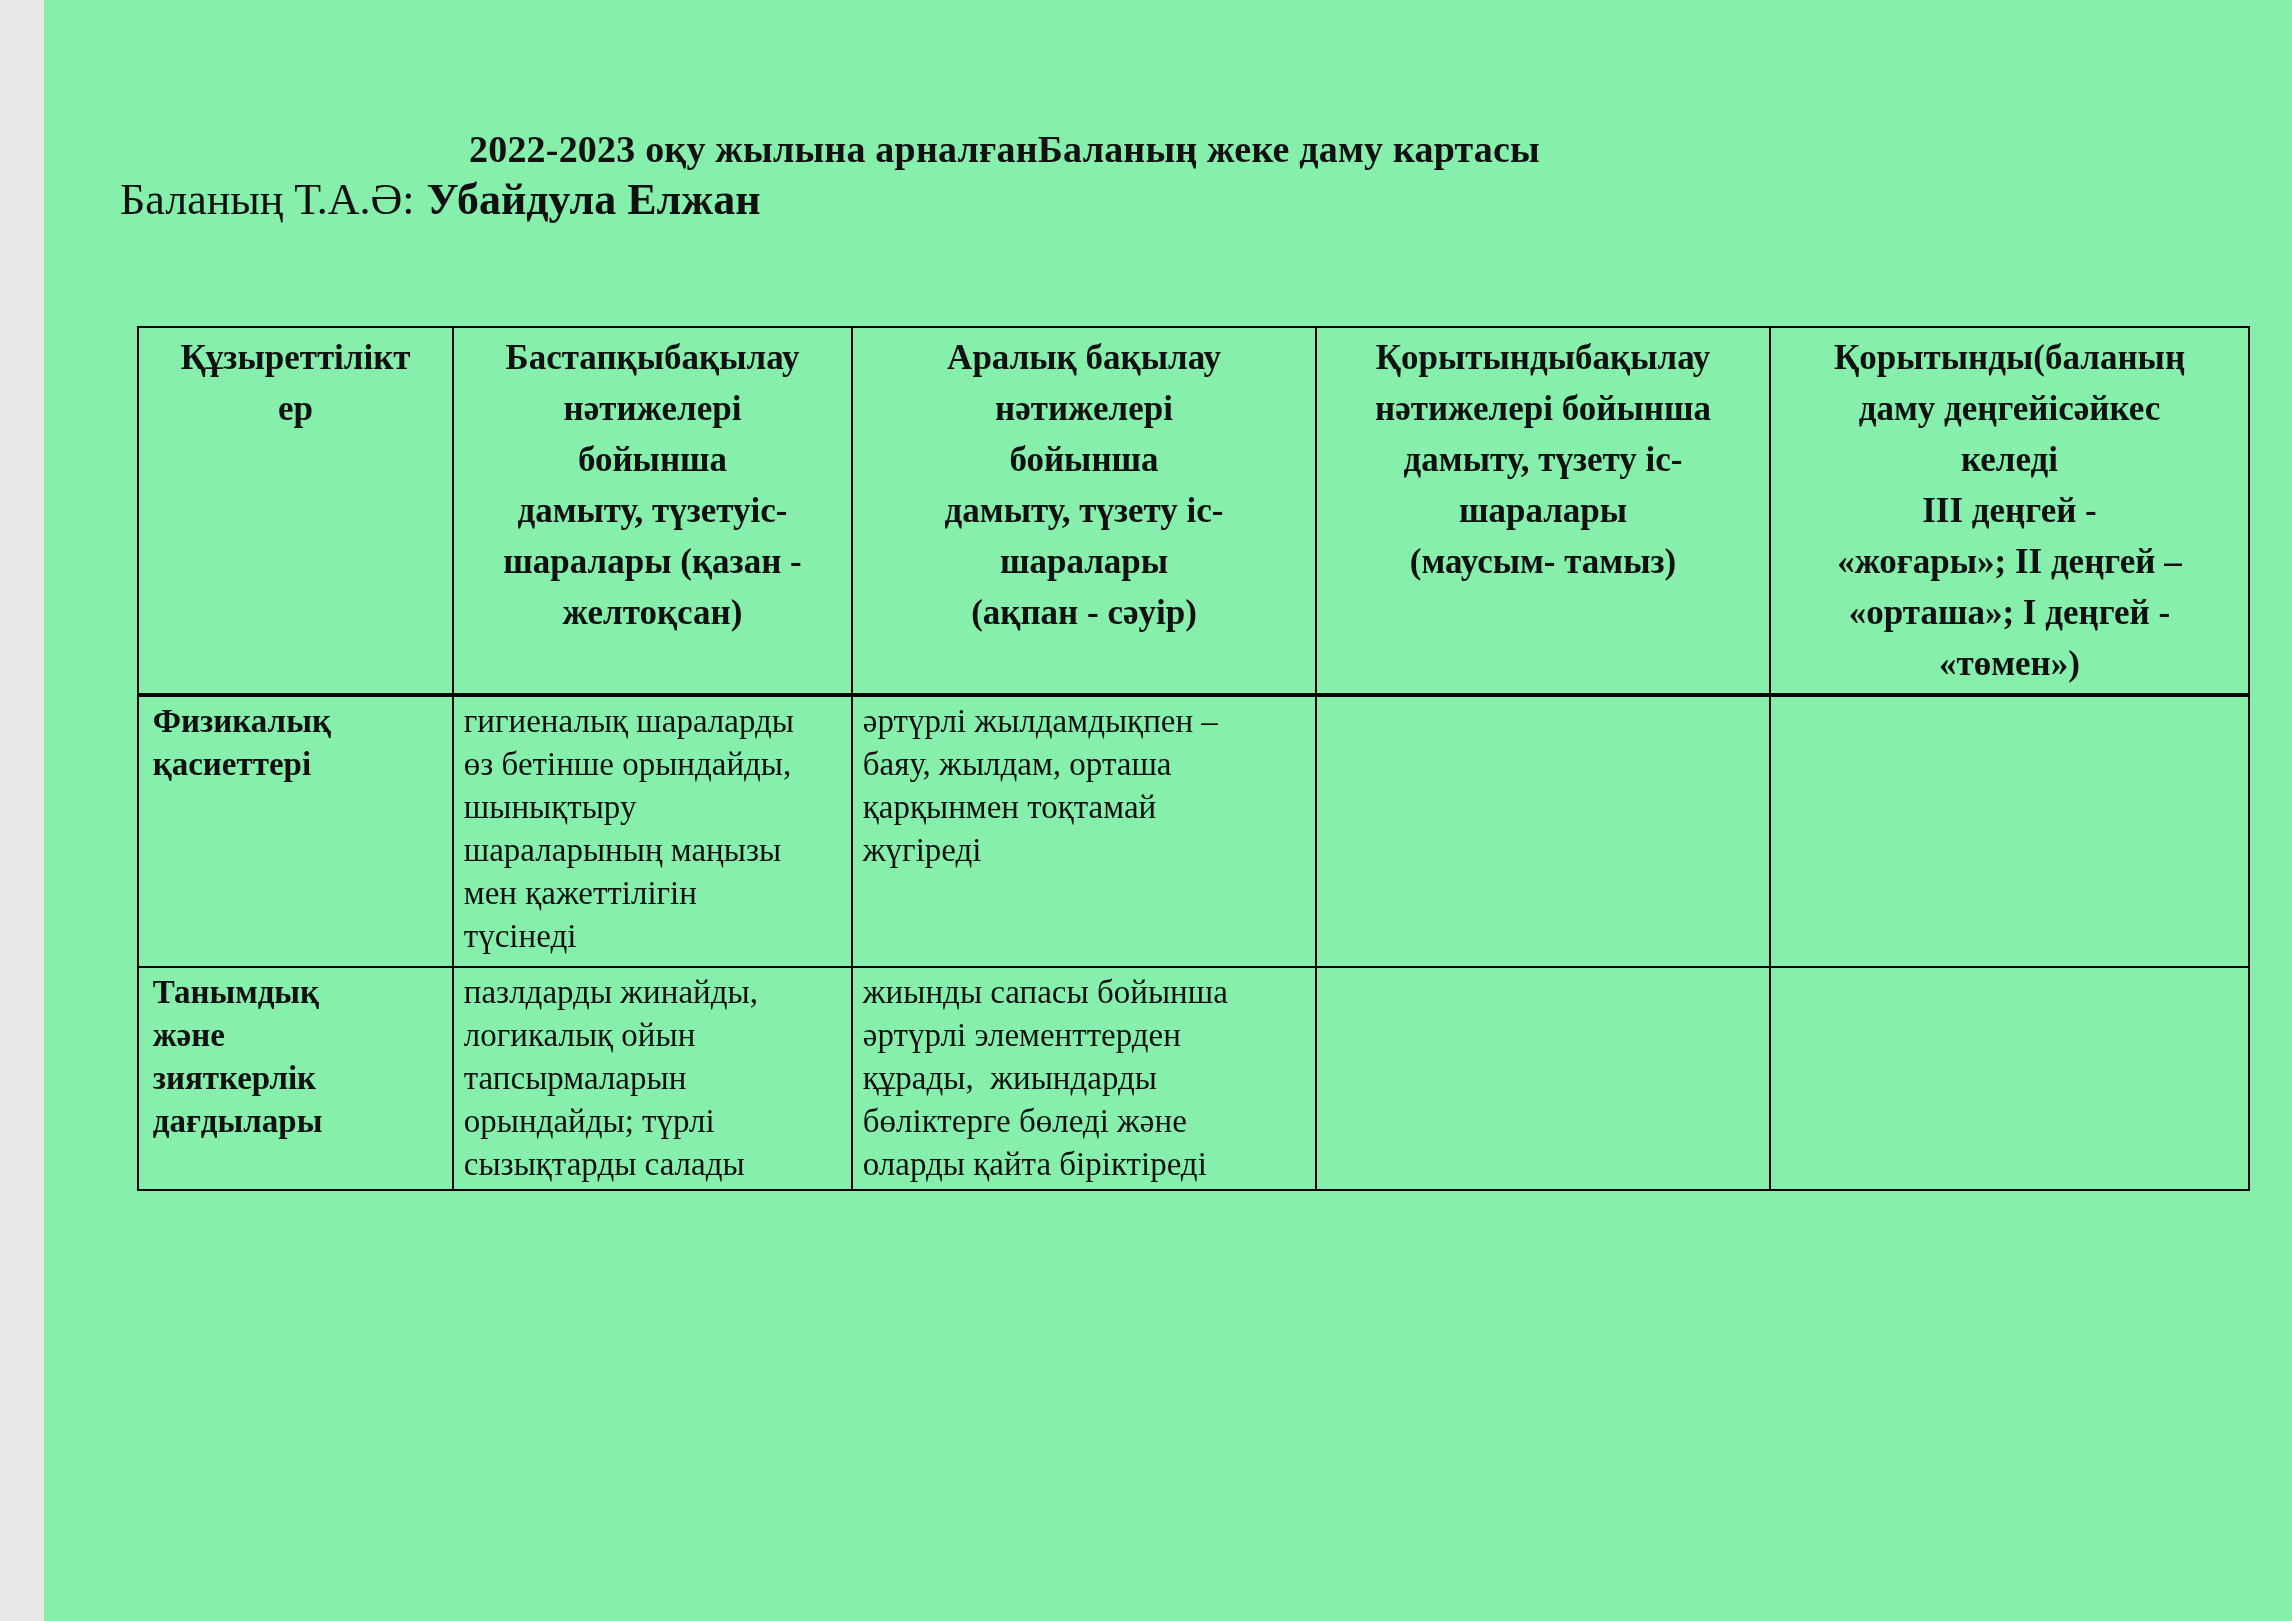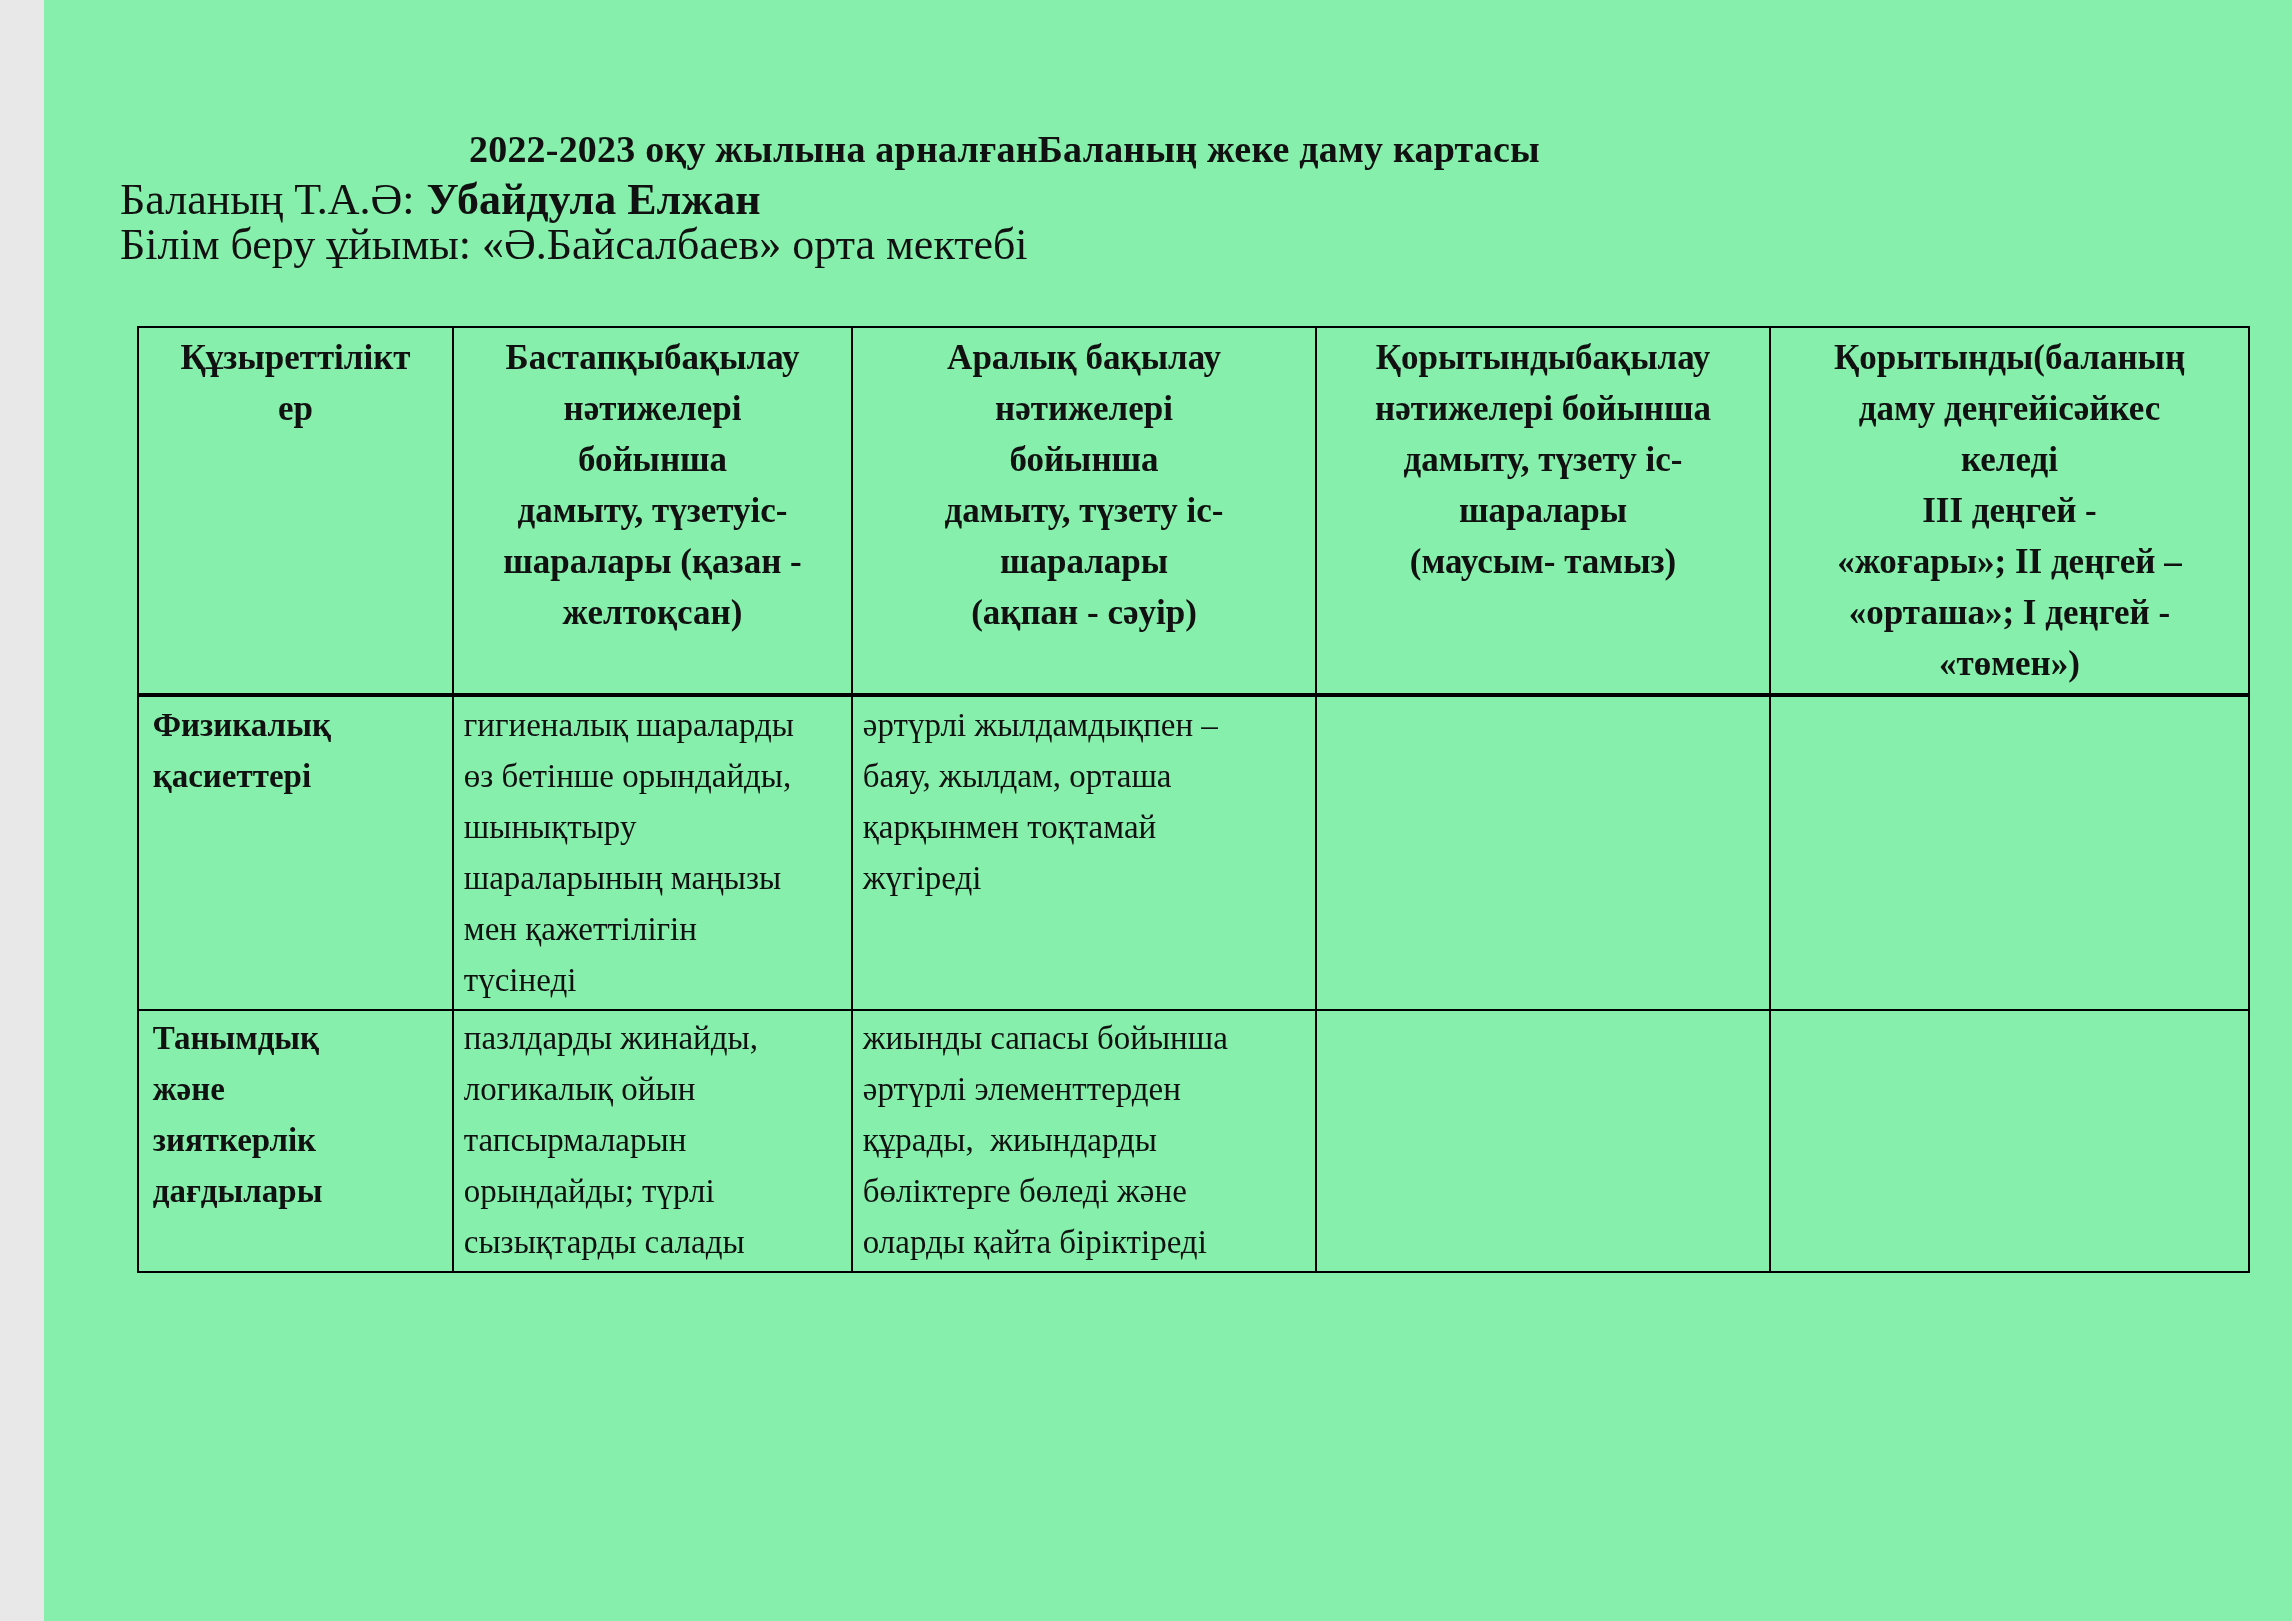--- a/index.html
+++ b/index.html
@@ -56,21 +56,21 @@
   }
   table.dev-table th {
     font-size: 35px;
     line-height: 51px;
     font-weight: bold;
     padding: 3.9px 7.8px;
     border-bottom-width: 4.9px;
   }
   table.dev-table td {
     font-size: 33px;
-    line-height: 51px;
+    line-height: 43px;
     text-align: left;
     padding: 2.9px 9.8px;
   }
   table.dev-table td.cat {
     font-weight: bold;
     padding-left: 13.7px;
   }
   tr.r-head { height: 306px; }
   tr.r0 { height: 272px; }
   tr.r1 { height: 216px; }
@@ -79,23 +79,20 @@
 </head>
 <body>
 
 <div class="page">
 
   <div class="doc-title">2022-2023 оқу жылына арналғанБаланың жеке даму картасы</div>
 
   <div class="meta">
     <div class="meta-line">
       <span class="meta-label">Баланың Т.А.Ә:</span><span class="meta-value bold">Убайдула Елжан</span>
-    </div>
-    <div class="meta-line">
-      <span class="meta-label">Білім беру ұйымы:</span> <span class="meta-value">«Ә.Байсалбаев» орта мектебі</span>
     </div>
   </div>
 
   <table class="dev-table">
     <colgroup>
       <col style="width:315px">
       <col style="width:399px">
       <col style="width:464px">
       <col style="width:454px">
       <col style="width:479px">

